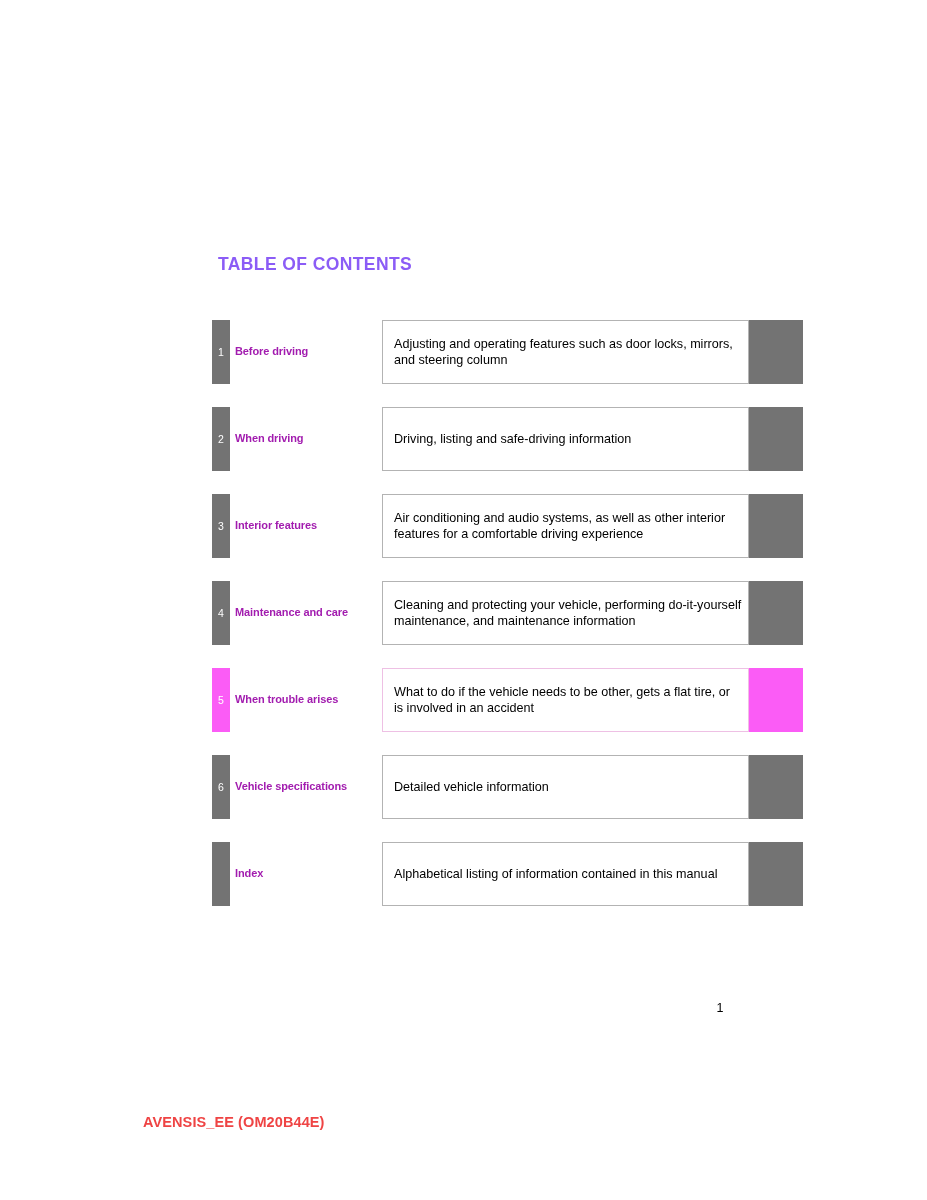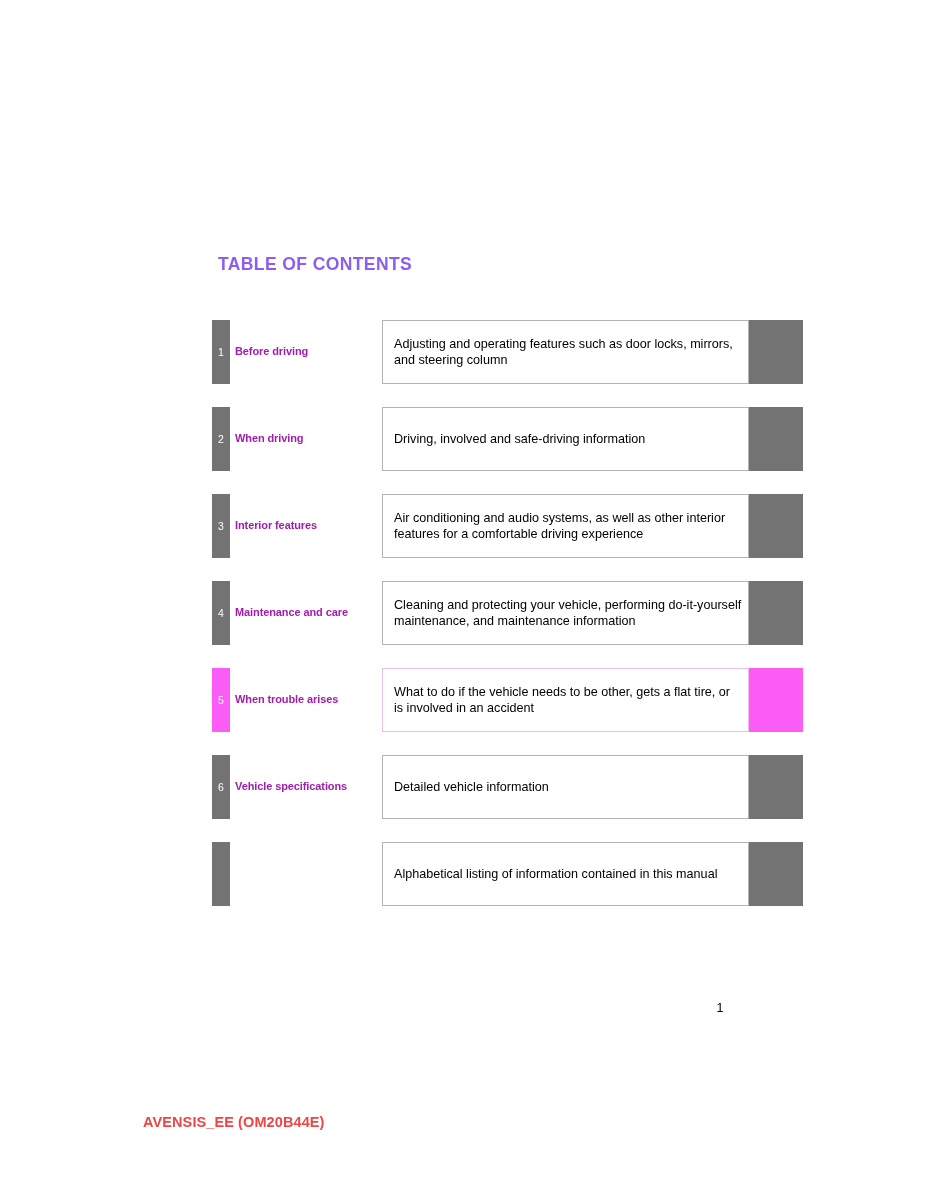--- a/index.html
+++ b/index.html
@@ -146,21 +146,21 @@
   <div class="toc-list">
       <div class="toc-row">
         <div class="tab">1</div>
         <div class="label">Before driving</div>
         <div class="desc">Adjusting and operating features such as door locks, mirrors, and steering column</div>
         <div class="block"></div>
       </div>
       <div class="toc-row">
         <div class="tab">2</div>
         <div class="label">When driving</div>
-        <div class="desc">Driving, involved and safe-driving information</div>
+        <div class="desc">Driving, listing and safe-driving information</div>
         <div class="block"></div>
       </div>
       <div class="toc-row">
         <div class="tab">3</div>
         <div class="label">Interior features</div>
         <div class="desc">Air conditioning and audio systems, as well as other interior features for a comfortable driving experience</div>
         <div class="block"></div>
       </div>
       <div class="toc-row">
         <div class="tab">4</div>
@@ -175,20 +175,21 @@
         <div class="block"></div>
       </div>
       <div class="toc-row">
         <div class="tab">6</div>
         <div class="label">Vehicle specifications</div>
         <div class="desc">Detailed vehicle information</div>
         <div class="block"></div>
       </div>
       <div class="toc-row">
         <div class="tab"></div>
+        <div class="label">Index</div>
         <div class="desc">Alphabetical listing of information contained in this manual</div>
         <div class="block"></div>
       </div>
     </div>
 
   <div class="page-number">1</div>
 
   <div class="footer-code">AVENSIS_EE (OM20B44E)</div>
 
 </div>

